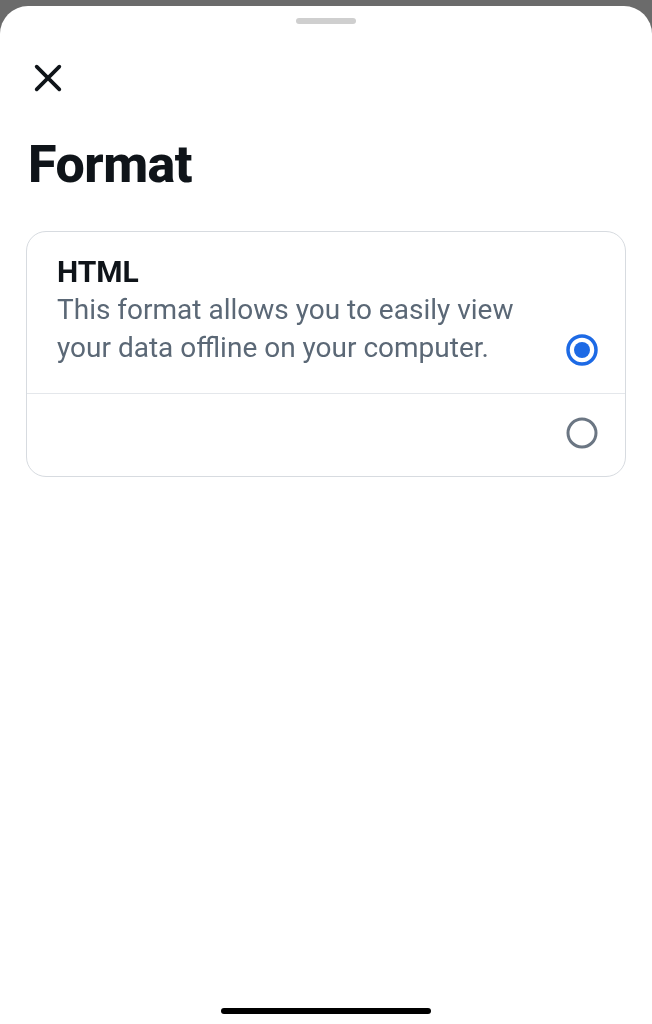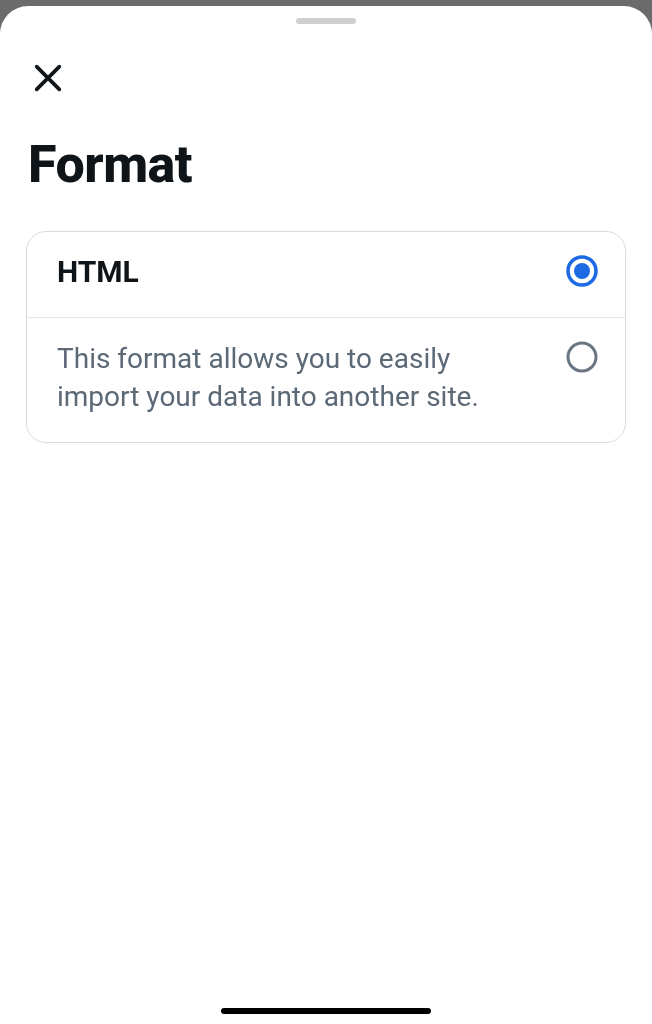--- a/index.html
+++ b/index.html
@@ -56,21 +56,21 @@
       letter-spacing: -0.5px;
     }
     .options {
       margin: 36px 26px 0 26px;
       border: 1px solid #d7dbe0;
       border-radius: 20px;
       overflow: hidden;
     }
     .option {
       display: flex;
-      align-items: flex-start;
+      align-items: flex-end;
       justify-content: space-between;
       padding: 22px 26px 26px 30px;
       cursor: pointer;
       gap: 20px;
     }
     .option + .option {
       border-top: 1px solid #e4e7eb;
     }
     .option-text {
       flex: 1;
@@ -119,32 +119,32 @@
     </svg>
   </div>
 
   <h1 class="title">Format</h1>
 
   <div class="options">
 
     <div class="option">
       <div class="option-text">
         <div class="option-title">HTML</div>
+        <div class="option-desc">This format allows you to easily view your data offline on your computer.</div>
       </div>
       <div class="radio">
         <svg viewBox="0 0 34 34">
           <circle cx="17" cy="17" r="14" fill="none" stroke="#1d6ae5" stroke-width="3.5"></circle>
           <circle cx="17" cy="17" r="8" fill="#1d6ae5"></circle>
         </svg>
       </div>
     </div>
 
     <div class="option">
       <div class="option-text">
-        <div class="option-desc">This format allows you to easily import your data into another site.</div>
       </div>
       <div class="radio">
         <svg viewBox="0 0 34 34">
           <circle cx="17" cy="17" r="14" fill="none" stroke="#6b7683" stroke-width="3"></circle>
         </svg>
       </div>
     </div>
 
   </div>
 

